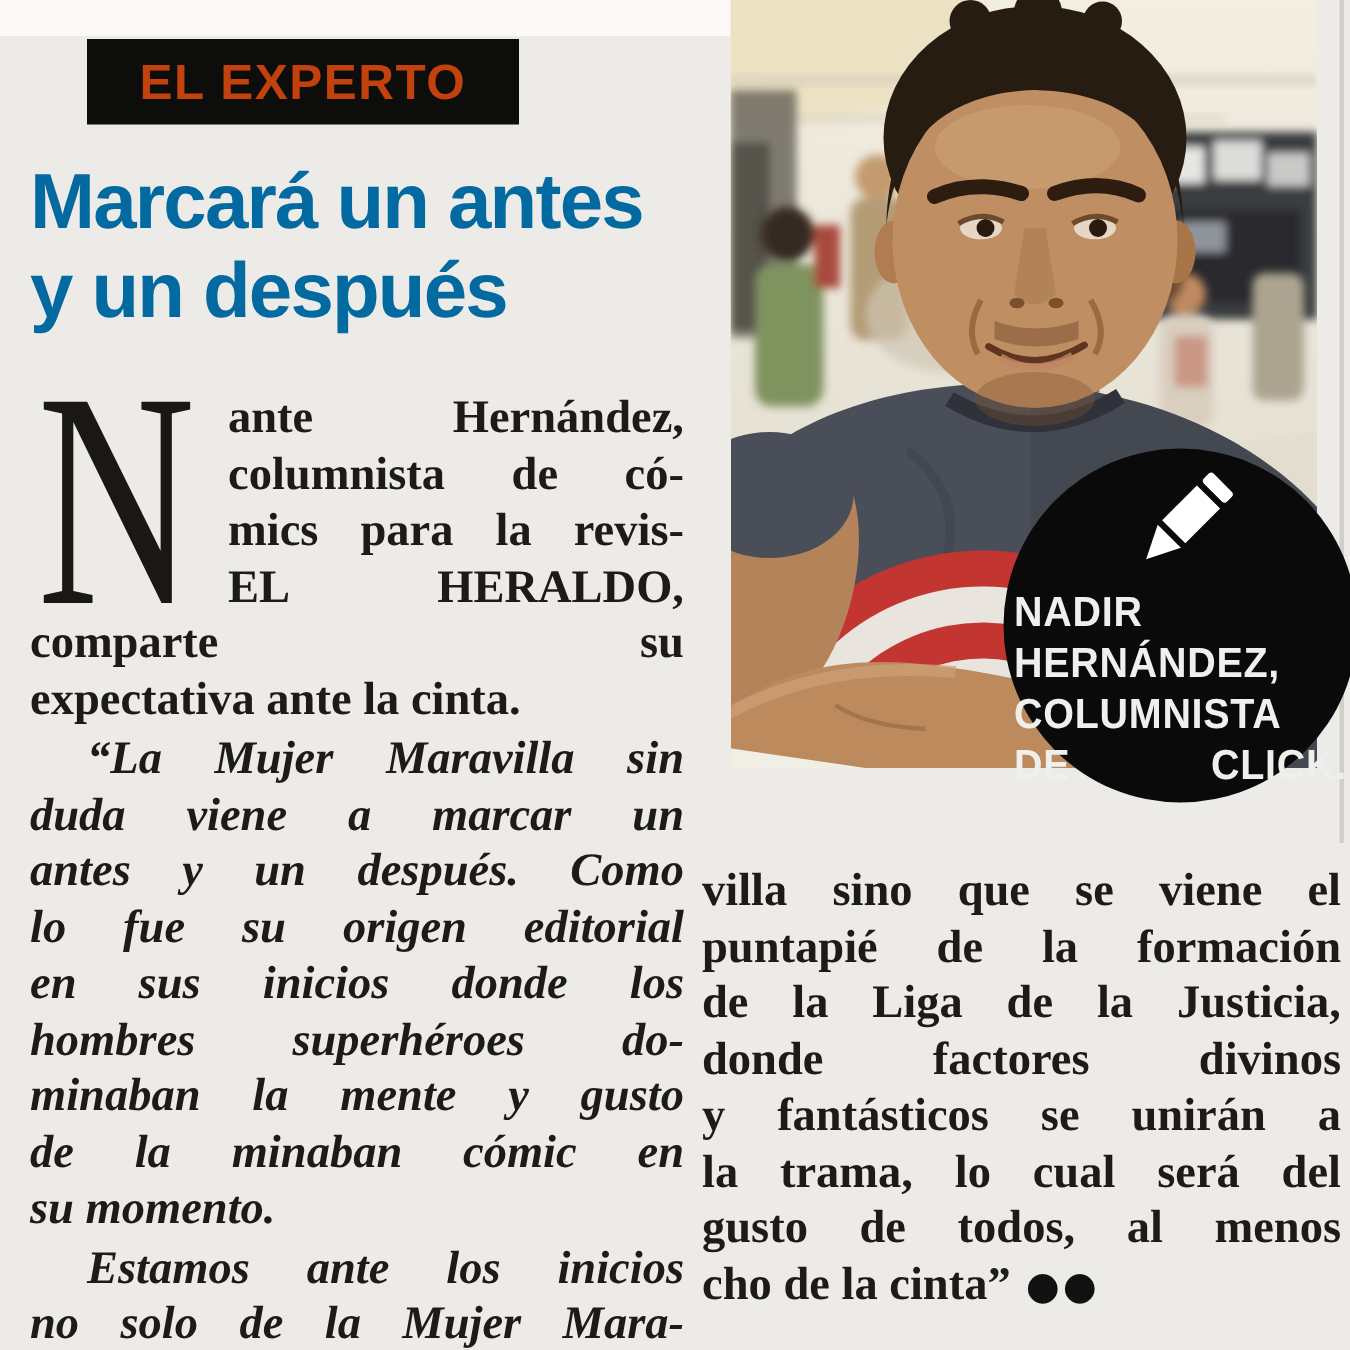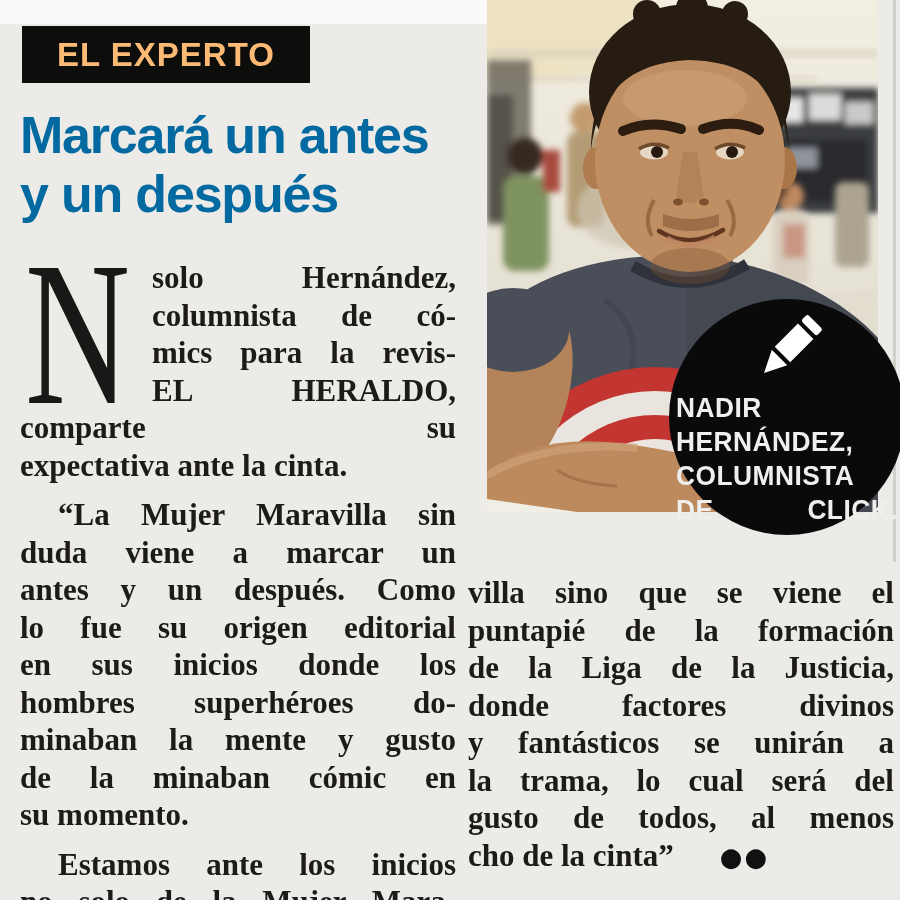--- a/index.html
+++ b/index.html
@@ -45,42 +45,42 @@
     letter-spacing:.5px;white-space:nowrap;
   }
 
   
   .body-col{position:absolute;color:#1d1b19;font-weight:700;font-size:31px;line-height:37.5px;}
   .col-left{left:20px;top:259px;width:436px;}
   .col-right{left:468px;top:562px;width:426px;}
   .line{text-align:justify;text-align-last:justify;white-space:nowrap0;}
   .line.indent{text-indent:38px;}
   .line.last{text-align-last:left;}
-  .para{margin-top:12px;}
+  .para{margin-top:2px;font-style:italic;}
 
   .dropcap-float{position:relative;float:left;width:112px;height:145px;margin-right:20px;}
   .dropcap{
     position:absolute;left:5px;top:-28px;display:block;
     font-family:"Liberation Serif", serif;font-weight:400;
     font-size:205px;line-height:1;color:#191817;
     transform:scaleX(.71);transform-origin:0 0;
   }
-  .endline{display:flex;align-items:baseline;gap:36px;}
+  .endline{display:flex;align-items:baseline;}
   .endmarks{
     font-family:"DejaVu Sans", sans-serif;font-size:26px;letter-spacing:2px;
     padding-left:10px;color:#111;
   }
 </style>
 </head>
 <body style="background: rgb(236, 235, 231);">
 
 <div class="top-strip"></div>
 <div class="edge-line"></div>
 
-<div class="kicker" id="kicker" style="background: rgb(13, 13, 12); color: #fdba74;">
+<div class="kicker" id="kicker" style="background: rgb(13, 13, 12); color: #c2410c; margin-left: 36px;">
   <span>EL EXPERTO</span>
 </div>
 
 <div class="headline">
   <div>Marcará un antes</div>
   <div>y un después</div>
 </div>
 
 <div class="photo">
   <svg width="391" height="512" viewBox="0 0 391 512" xmlns="http://www.w3.org/2000/svg">
@@ -201,21 +201,21 @@
       <div class="line">COLUMNISTA</div>
       <div class="line">DE CLICK.</div>
     </div>
 </div>
 
 <div class="body-col col-left" style="color: rgb(29, 27, 25);">
   <div class="dropcap-float">
     <span class="dropcap">N</span>
   </div>
   <div>
-      <div class="line">solo Hernández,</div>
+      <div class="line">ante Hernández,</div>
       <div class="line">columnista de có-</div>
       <div class="line">mics para la revis-</div>
       <div class="line">EL HERALDO, comparte su</div>
       <div class="line last">expectativa ante la cinta.</div>
     </div>
   <div class="para">
       <div class="line indent">“La Mujer Maravilla sin</div>
       <div class="line">duda viene a marcar un</div>
       <div class="line">antes y un después. Como</div>
       <div class="line">lo fue su origen editorial</div>

